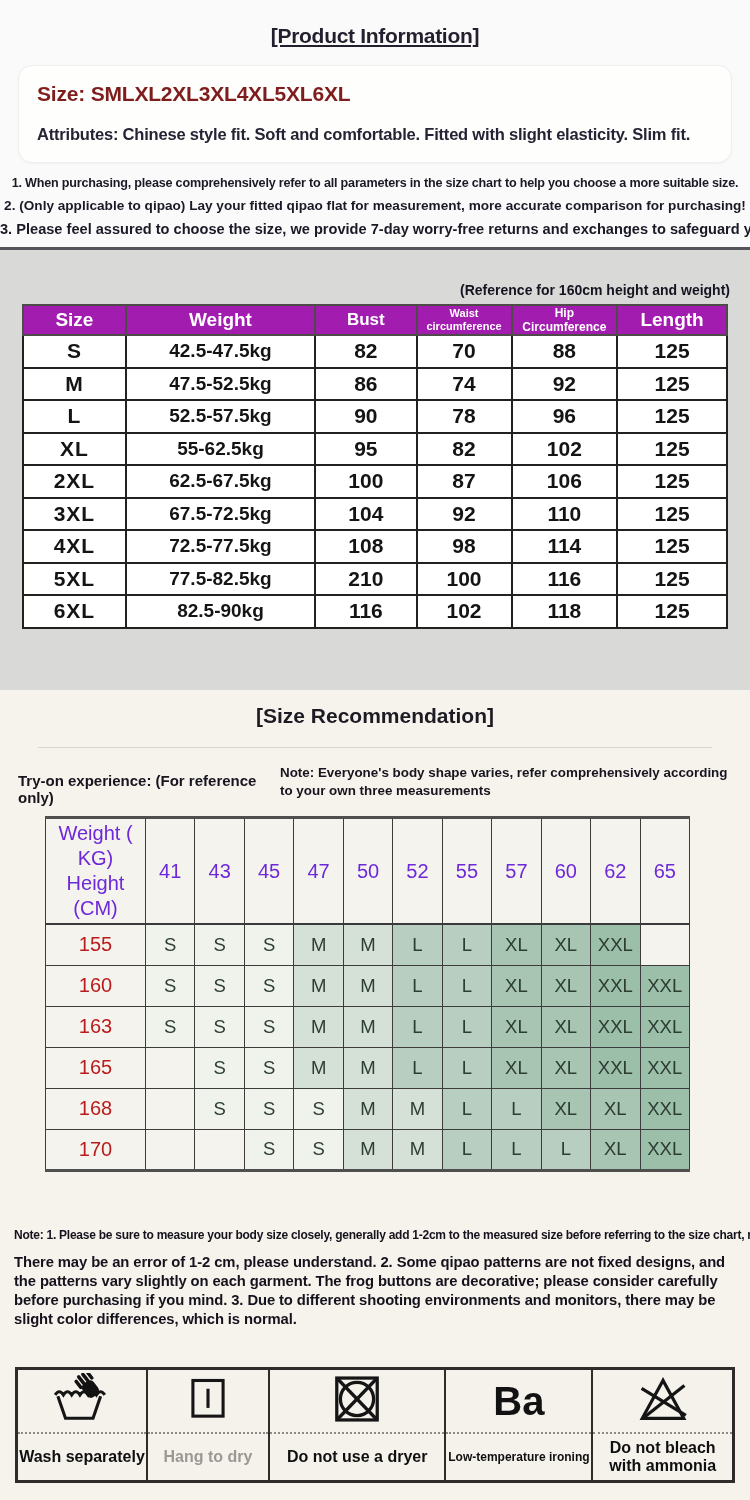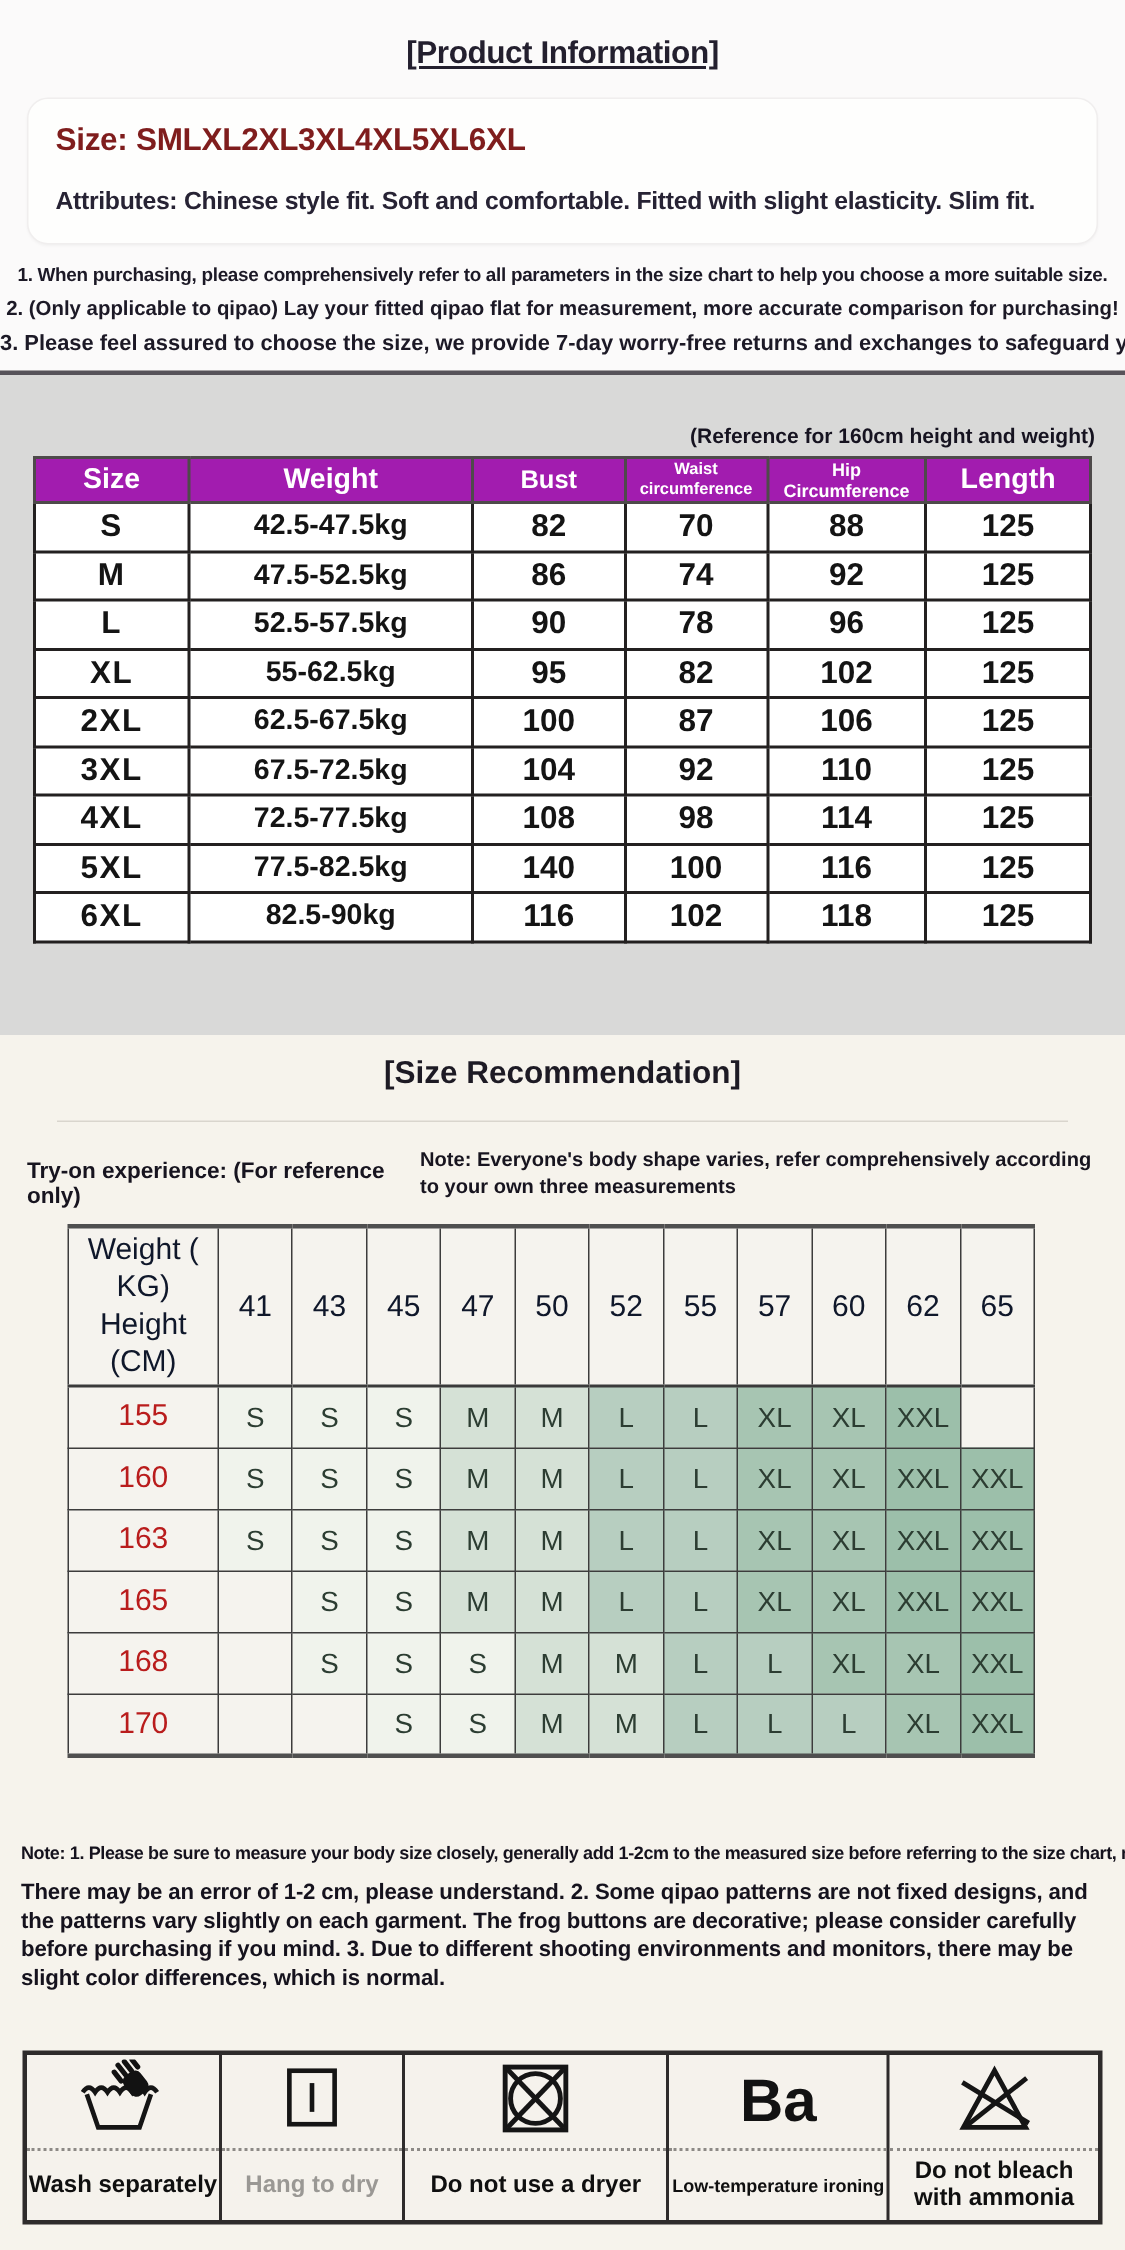--- a/index.html
+++ b/index.html
@@ -42,21 +42,21 @@
   .rec-title { text-align:center; font-size:21px; font-weight:bold; color:#1d1a24; }
   .rec-hr { height:1px; background:#d9d5cd; margin:19px 38px 0; }
   .rec-subrow { display:flex; margin:16px 18px 10px; }
   .tryon-label { font-size:15px; font-weight:bold; width:262px; padding-top:8px; color:#17141f; }
   .rec-note { font-size:13.4px; font-weight:bold; width:452px; line-height:1.35; color:#17141f; }
   table.rec { border-collapse:collapse; margin-left:45px; width:645px; table-layout:fixed; }
   table.rec col.c-corner { width:100px; }
   table.rec th, table.rec td { border:1.5px solid #3c3c3c; text-align:center; vertical-align:middle; }
   table.rec tr.head th { border-top:3px solid #4f4f4f; border-bottom:2.5px solid #3a3a3a; height:70px; background:#f5f3ee; }
   th.rec-corner { font-size:14.5px; font-weight:bold; text-align:left; padding:2px 4px; line-height:1.25; color:#17141f; }
-  table.rec th { font-size:20px; font-weight:normal; color:#0f172a; background:#f5f3ee; }
+  table.rec th { font-size:20px; font-weight:normal; color:#6d28d9; background:#f5f3ee; }
   table.rec td { height:41px; }
   td.rec-h { font-size:20px; color:#b91c1c; background:#f5f3ee; }
   td.rec-v { font-size:18.5px; color:#2c3d32; }
   table.rec tr:last-child td { border-bottom:3px solid #4f4f4f; }
   
   .meas-note-1 { margin:56px 14px 0; font-size:12px; font-weight:bold; letter-spacing:-0.25px; white-space:nowrap; color:#15121d; }
   .meas-para { margin:11px 14px 0; font-size:14.8px; font-weight:bold; line-height:1.3; letter-spacing:-0.1px; color:#15121d; }
   
   .care-wrap { position:relative; margin-top:38px; }
   .care-table { display:grid; grid-template-columns:18.2% 17.1% 24.7% 20.6% 19.4%; border:3px solid #2e2b2b; margin:0 15px; background:#f5f2ec; }
@@ -162,21 +162,21 @@
           <td class="c-size">4XL</td>
           <td class="c-weight">72.5-77.5kg</td>
           <td class="c-num">108</td>
           <td class="c-num">98</td>
           <td class="c-num">114</td>
           <td class="c-num">125</td>
         </tr>
         <tr>
           <td class="c-size">5XL</td>
           <td class="c-weight">77.5-82.5kg</td>
-          <td class="c-num">140</td>
+          <td class="c-num">210</td>
           <td class="c-num">100</td>
           <td class="c-num">116</td>
           <td class="c-num">125</td>
         </tr>
         <tr>
           <td class="c-size">6XL</td>
           <td class="c-weight">82.5-90kg</td>
           <td class="c-num">116</td>
           <td class="c-num">102</td>
           <td class="c-num">118</td>

